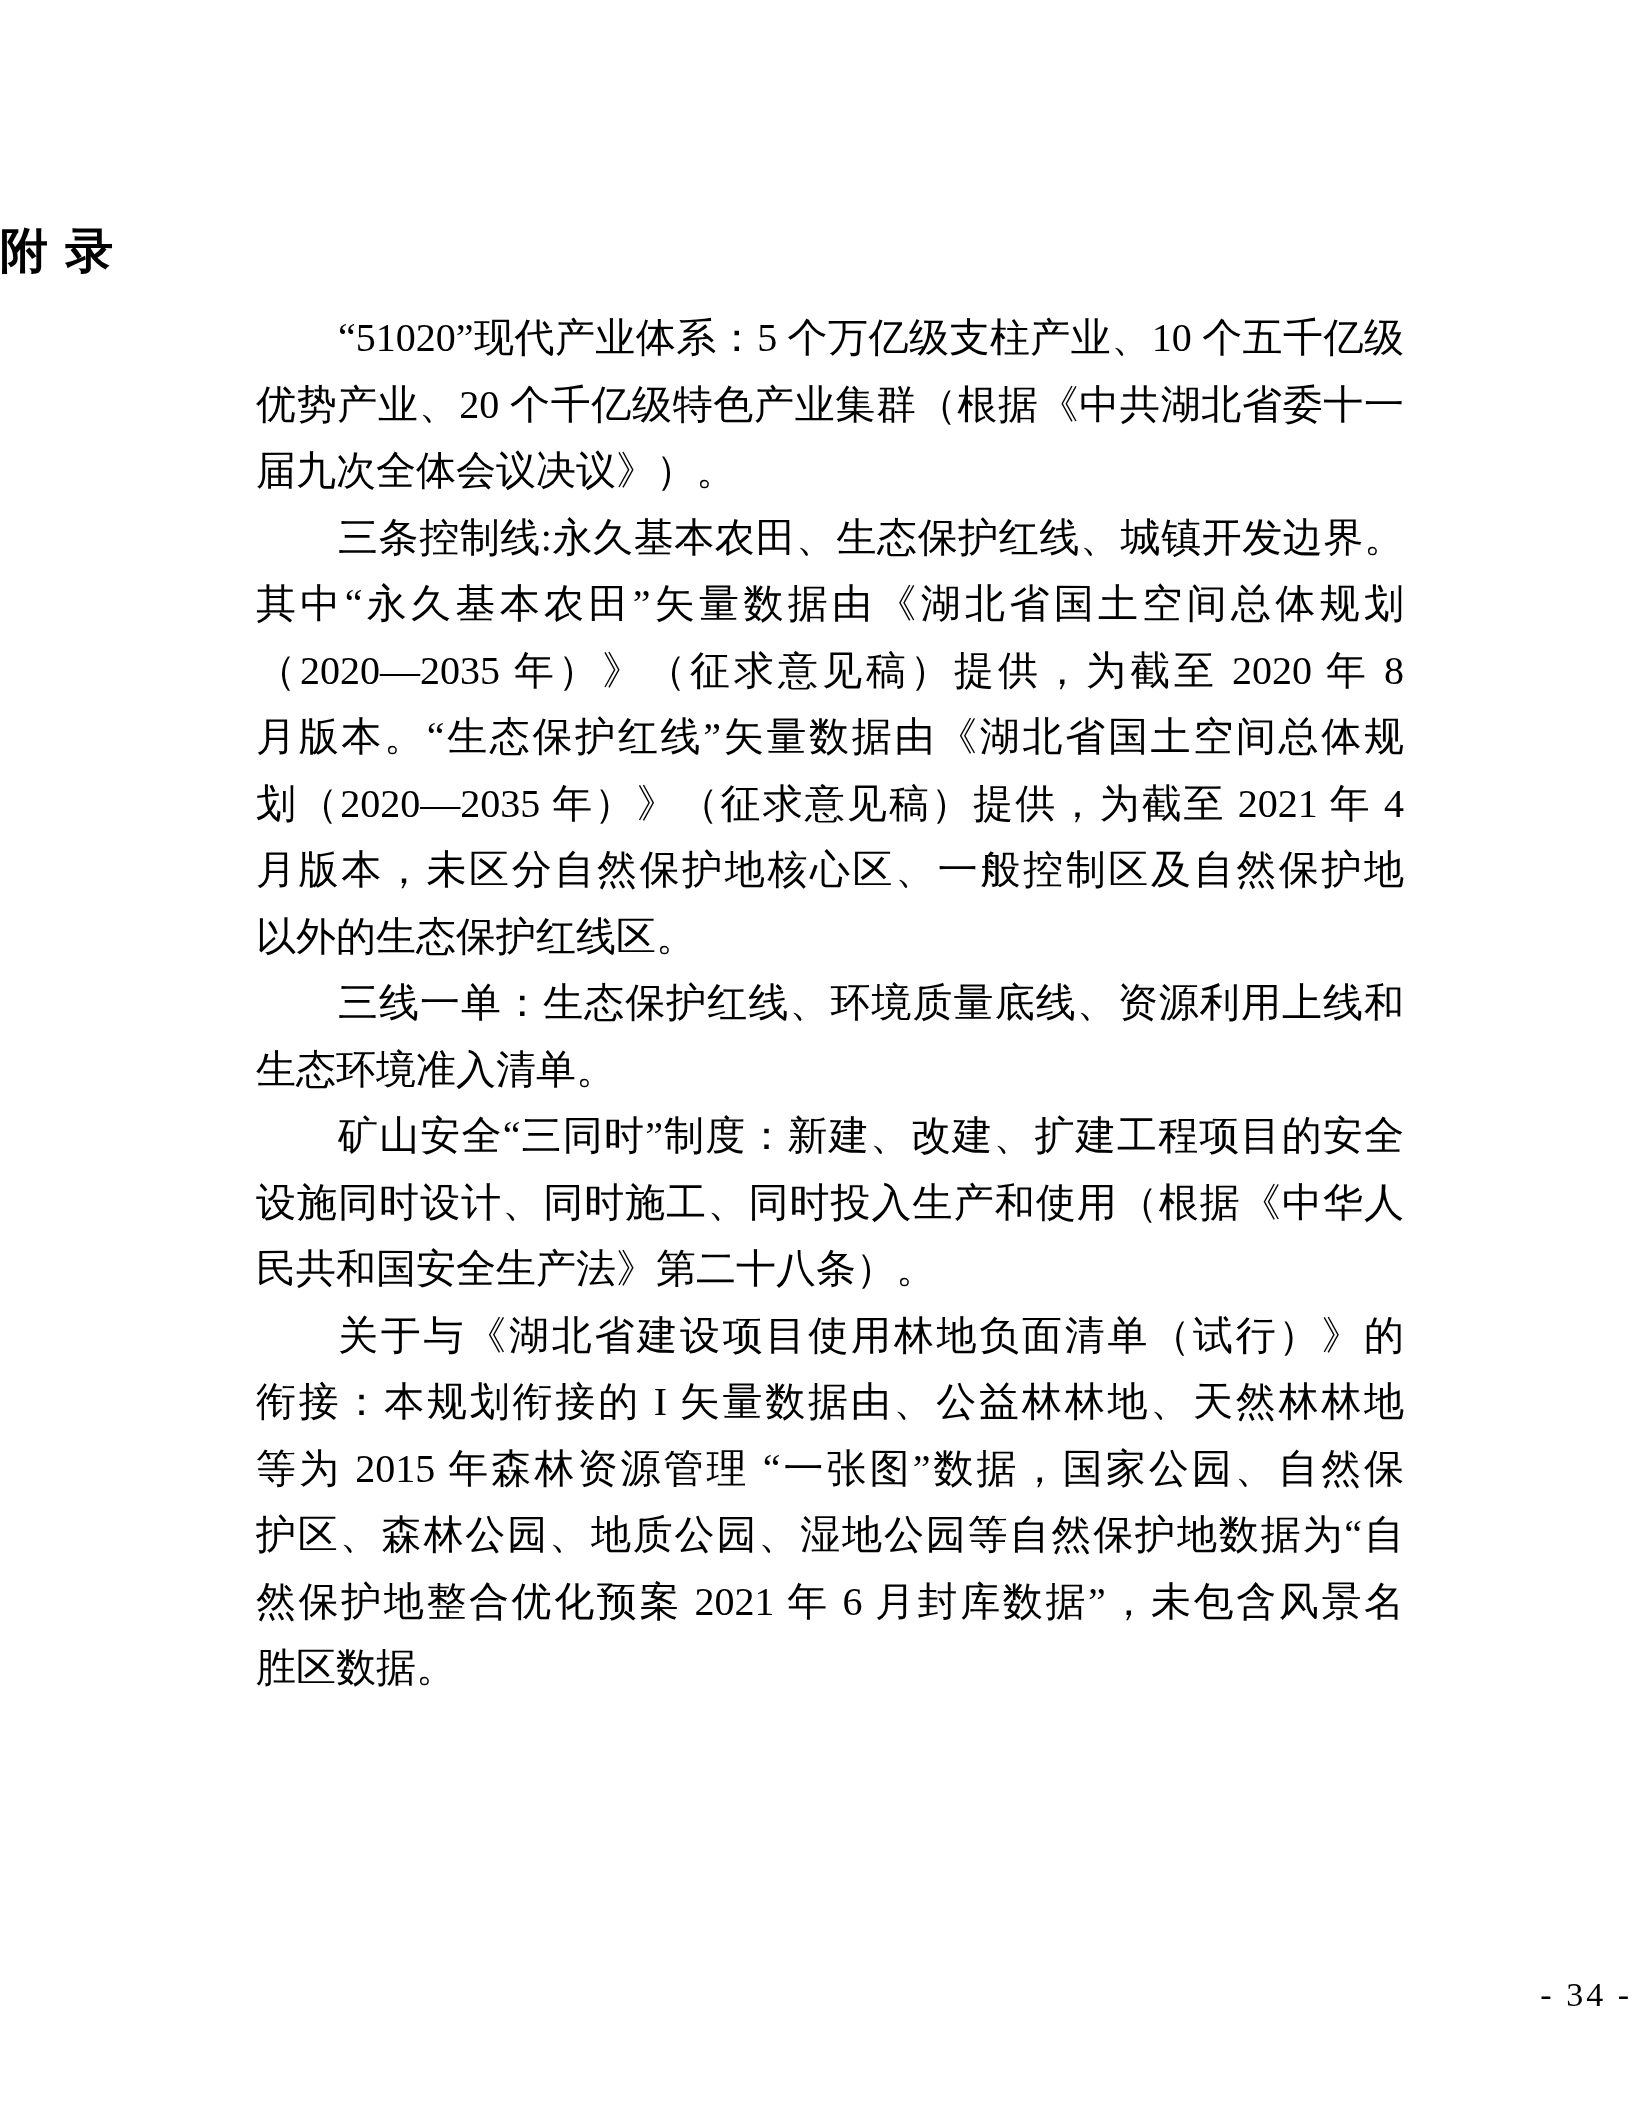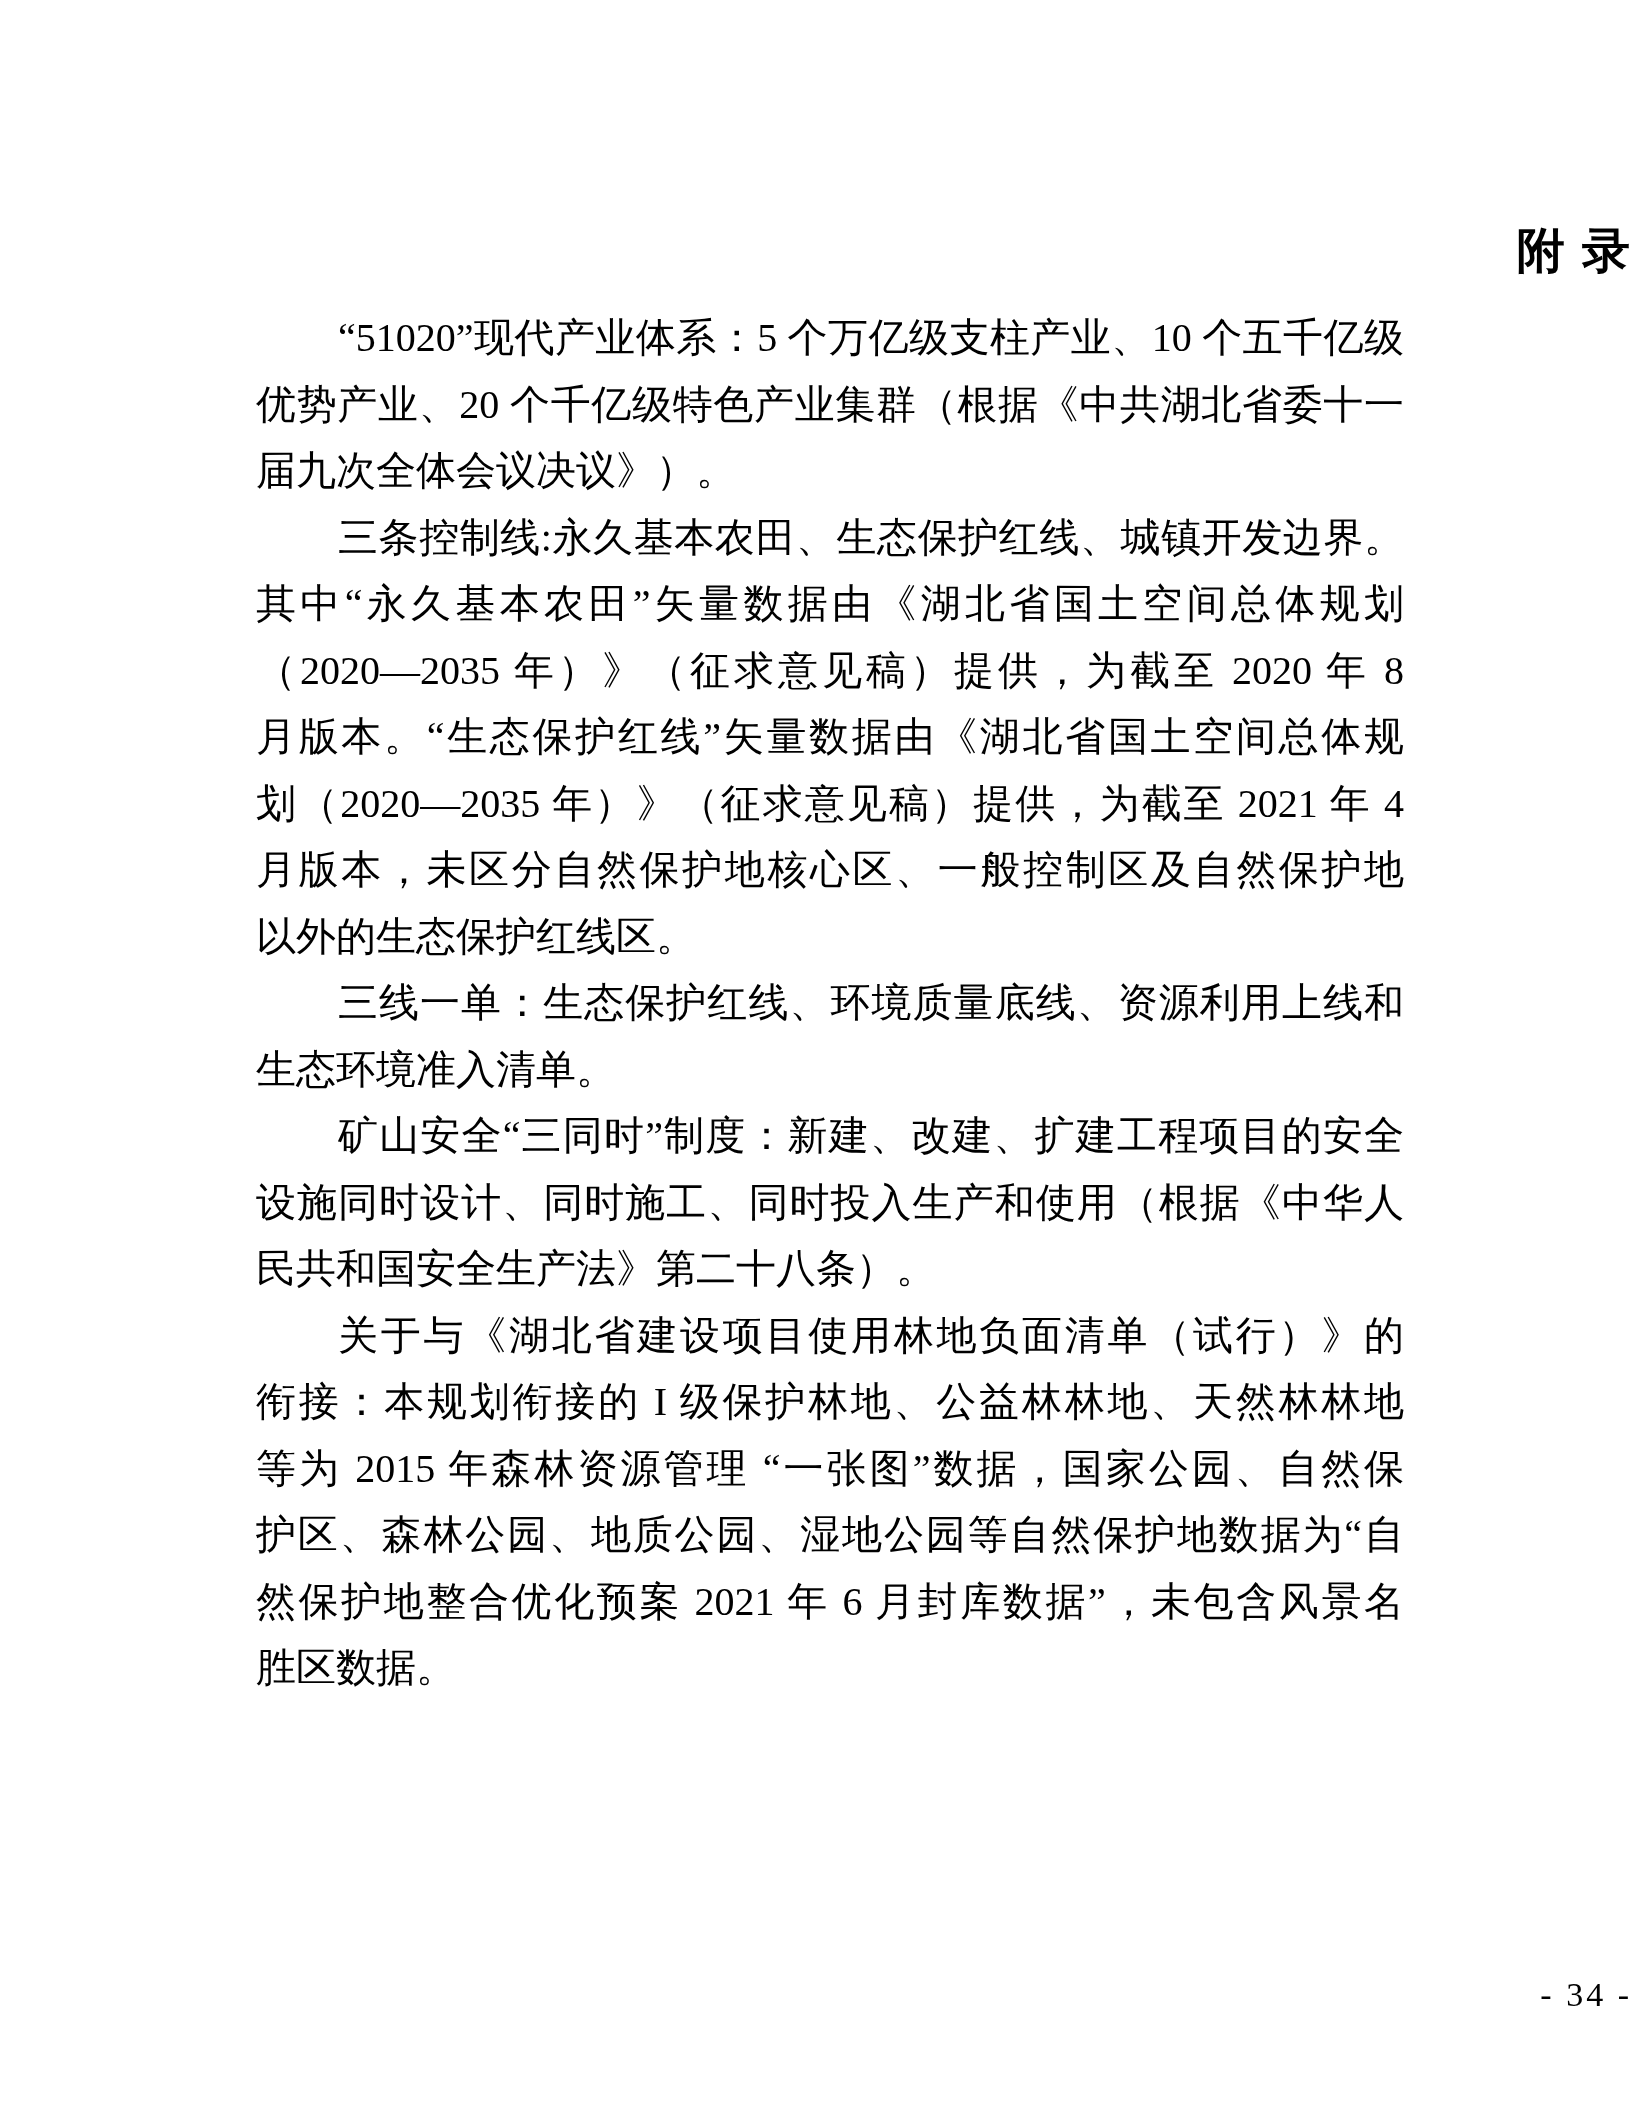--- a/index.html
+++ b/index.html
@@ -13,21 +13,21 @@
     font-family: "Liberation Serif", serif;
     overflow: hidden;
   }
   .title {
     position: absolute;
     top: 218px;
     left: 0;
     width: 100%;
     height: 66px;
     line-height: 66px;
-    text-align: right;
+    text-align: left;
     font-family: "Liberation Sans", sans-serif;
     font-weight: 700;
     font-size: 48px;
     letter-spacing: 2px;
   }
   .content {
     position: absolute;
     top: 305px;
     left: 256px;
     width: 1148px;
@@ -80,21 +80,21 @@
         <div class="line pfirst">三线一单：生态保护红线、环境质量底线、资源利用上线和</div>
         <div class="line plast">生态环境准入清单。</div>
       </div>
       <div class="para">
         <div class="line pfirst">矿山安全“三同时”制度：新建、改建、扩建工程项目的安全</div>
         <div class="line">设施同时设计、同时施工、同时投入生产和使用（根据《中华人</div>
         <div class="line plast">民共和国安全生产法》第二十八条）。</div>
       </div>
       <div class="para">
         <div class="line pfirst">关于与《湖北省建设项目使用林地负面清单（试行）》的</div>
-        <div class="line">衔接：本规划衔接的 I 级保护林地、公益林林地、天然林林地</div>
+        <div class="line">衔接：本规划衔接的 I 矢量数据由、公益林林地、天然林林地</div>
         <div class="line">等为 2015 年森林资源管理 “一张图”数据，国家公园、自然保</div>
         <div class="line">护区、森林公园、地质公园、湿地公园等自然保护地数据为“自</div>
         <div class="line">然保护地整合优化预案 2021 年 6 月封库数据”，未包含风景名</div>
         <div class="line plast">胜区数据。</div>
       </div>
     </div>
 
   <div class="pageno">- 34 -</div>
 </div>
 

